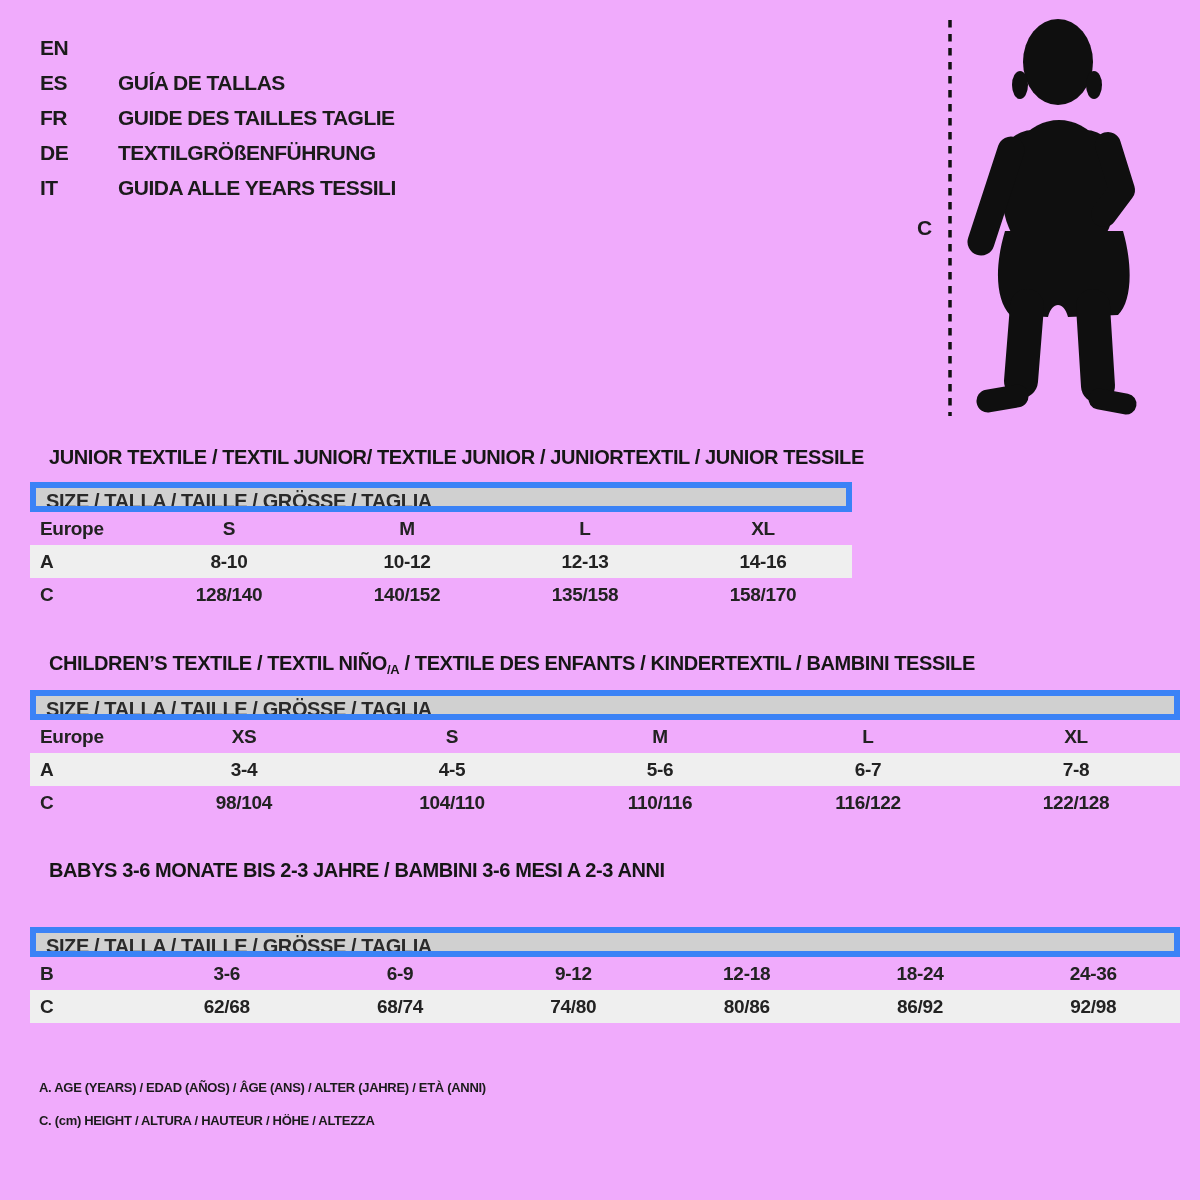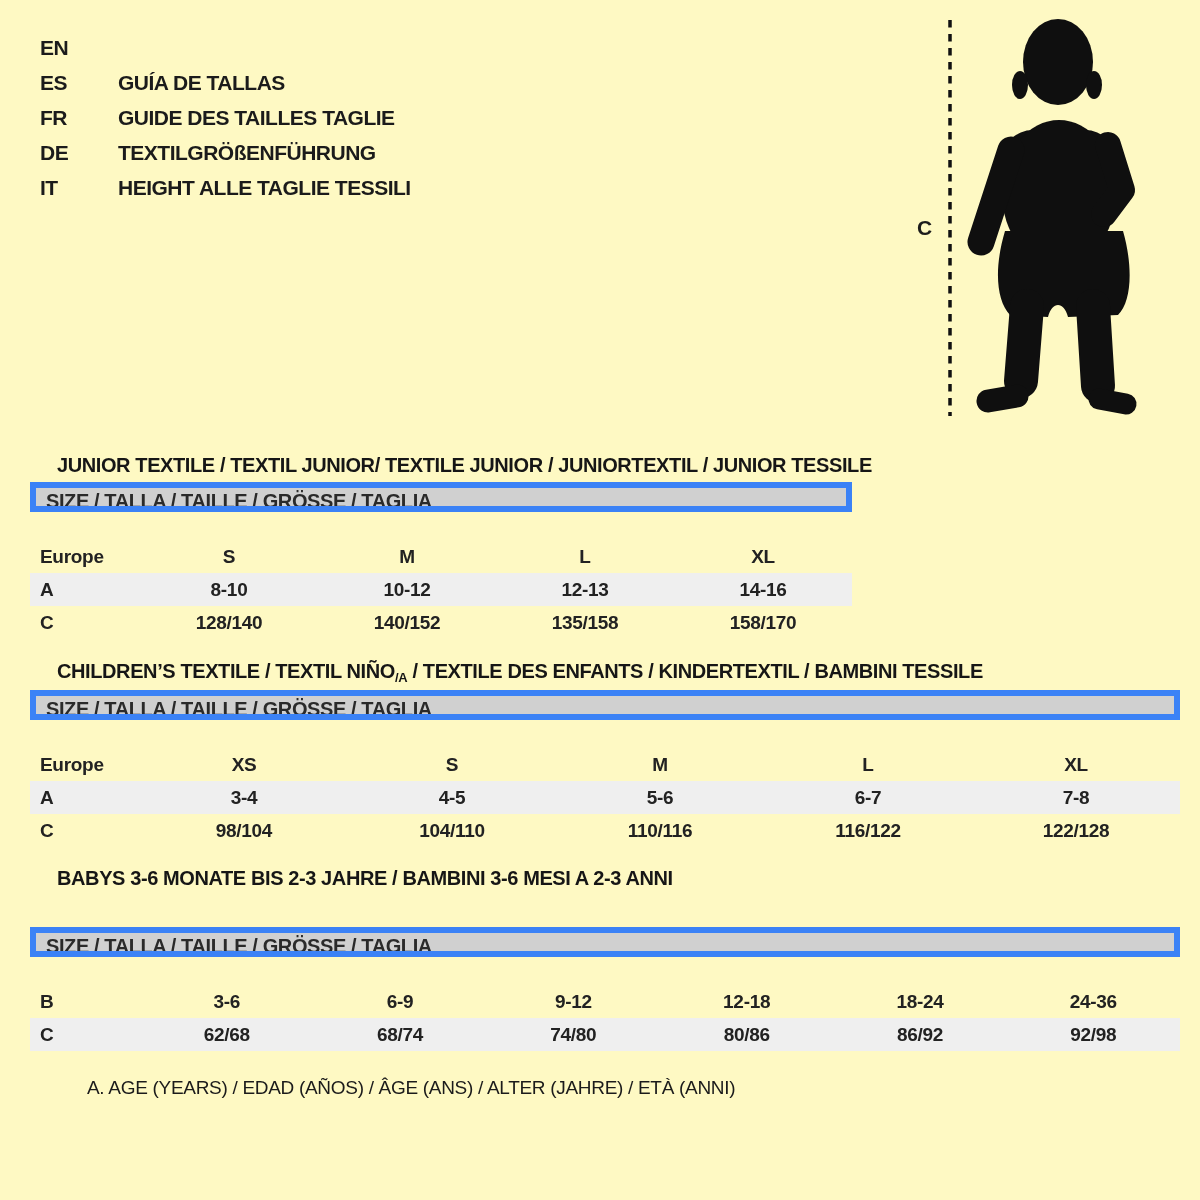--- a/index.html
+++ b/index.html
@@ -1,62 +1,62 @@
 <!DOCTYPE html>
 <html><head>
 <meta charset="utf-8">
 <style>
   html,body { margin:0; padding:0; background:#ffffff; }
   .page {
-    position:relative; width:1200px; height:1200px; background:#fef9c3;
+    position:relative; width:1200px; height:1200px; background:#f0abfc;
     font-family:"Liberation Sans", sans-serif; color:#1b1b1b; overflow:hidden;
   }
 
   
   .lang-block { position:absolute; left:40px; top:30px; }
   .lang-row { display:flex; height:35px; line-height:35px; }
   .lang-code { width:78px; font-weight:bold; font-size:21px; letter-spacing:-0.5px; }
   .lang-title { font-weight:bold; font-size:21px; letter-spacing:-0.5px; white-space:nowrap; }
 
   
   .figure { position:absolute; left:895px; top:10px; width:260px; height:420px; }
   .figure-c { position:absolute; left:22px; top:206px; font-size:21px; font-weight:bold; }
 
   
   .sec-title {
-    position:absolute; left:41px; margin:16px; font-size:20px; font-weight:bold;
+    position:absolute; left:41px; margin:8px; font-size:20px; font-weight:bold;
     letter-spacing:-0.4px; white-space:nowrap; color:#161616;
   }
   #junior-title { top:438px; }
   #children-title { top:644px; }
   #babies-title { top:845px; line-height:34px; }
   .sub { font-size:13px; vertical-align:-4px; letter-spacing:-0.3px; }
 
   
   .tbl { position:absolute; left:30px; }
   #junior-table { top:482px; width:822px; }
   #children-table { top:690px; width:1150px; }
   #babies-table { top:927px; width:1150px; }
   .band {
     box-sizing:border-box; height:30px; line-height:26px; background:#d0d0d0;
     border:6px solid #3b82f6; padding-left:10px; font-size:20px; font-weight:bold;
     letter-spacing:-0.4px; color:#2a2a2a; white-space:nowrap; overflow:hidden;
   }
-  table { width:100%; border-collapse:collapse; table-layout:fixed;margin-top:28px; }
+  table { width:100%; border-collapse:collapse; table-layout:fixed; }
   col.c0 { width:110px; }
   td {
     height:33px; padding:0; font-size:19px; font-weight:bold; text-align:center;
     letter-spacing:-0.3px; color:#222222; white-space:nowrap;
   }
   td.lbl { text-align:left; padding-left:10px; }
   tr.shade td { background:#efefef; }
 
   
   .legend { position:absolute; left:39px; top:1071px; }
-  .legend-line { height:33px; line-height:33px; font-size:19px; font-weight:normal; letter-spacing:-0.3px; white-space:nowrap;margin-left:48px; }
+  .legend-line { height:33px; line-height:33px; font-size:13px; font-weight:bold; letter-spacing:-0.3px; white-space:nowrap; }
 </style>
 </head>
 <body>
 
 <div class="page">
 
   <section class="lang-block">
     <div class="lang-row">
       <span class="lang-code">EN</span>
     </div>
@@ -67,21 +67,21 @@
     <div class="lang-row">
       <span class="lang-code">FR</span>
       <span class="lang-title">GUIDE DES TAILLES TAGLIE</span>
     </div>
     <div class="lang-row">
       <span class="lang-code">DE</span>
       <span class="lang-title">TEXTILGRÖßENFÜHRUNG</span>
     </div>
     <div class="lang-row">
       <span class="lang-code">IT</span>
-      <span class="lang-title">HEIGHT ALLE TAGLIE TESSILI</span>
+      <span class="lang-title">GUIDA ALLE YEARS TESSILI</span>
     </div>
   </section>
 
   <div class="figure">
     <svg width="260" height="420" viewBox="0 0 260 420">
       <line x1="55" y1="10" x2="55" y2="406" stroke="#111111" stroke-width="3.5" stroke-dasharray="7.5 6.5"></line>
       <g fill="#0f0f0f" stroke="none" transform="translate(70,8)">
         <ellipse cx="93" cy="44" rx="35" ry="43"></ellipse>
         <ellipse cx="55" cy="67" rx="8" ry="14"></ellipse>
         <ellipse cx="129" cy="67" rx="8" ry="14"></ellipse>
@@ -216,15 +216,16 @@
         <td>80/86</td>
         <td>86/92</td>
         <td>92/98</td>
       </tr>
       </tbody>
     </table>
   </div>
 
   <section class="legend">
     <div class="legend-line">A. AGE (YEARS) / EDAD (AÑOS) / ÂGE (ANS) / ALTER (JAHRE) / ETÀ (ANNI)</div>
+    <div class="legend-line">C. (cm) HEIGHT / ALTURA / HAUTEUR / HÖHE / ALTEZZA</div>
   </section>
 
 </div>
 
 </body></html>

